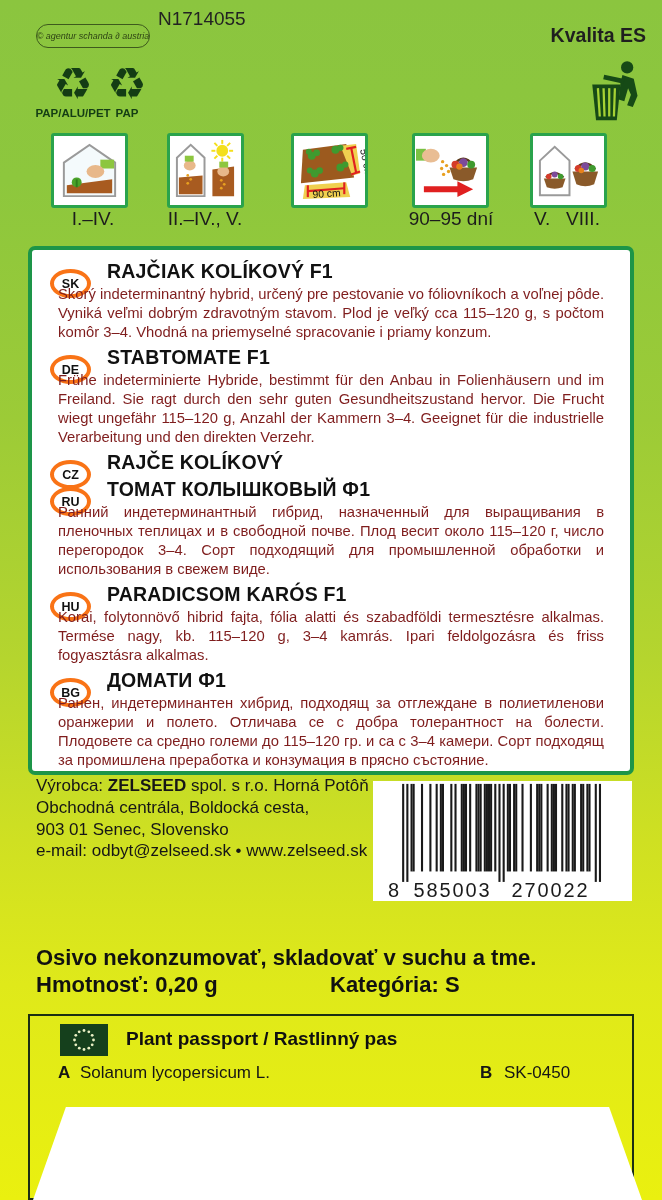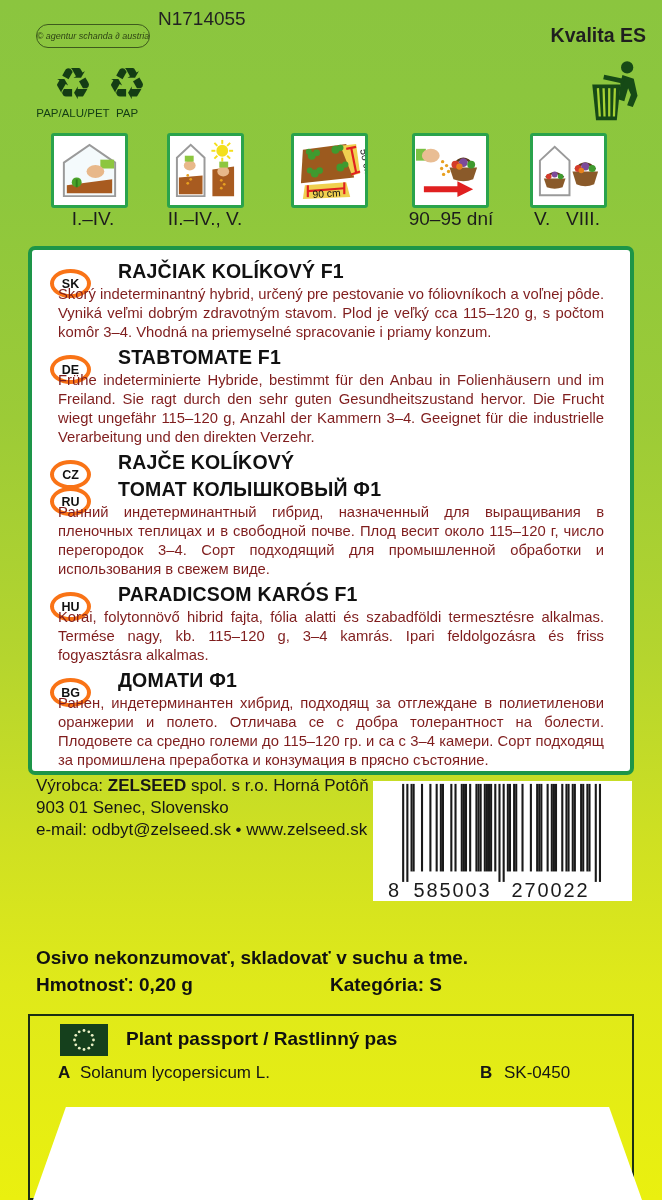--- a/index.html
+++ b/index.html
@@ -10,51 +10,51 @@
                    #b5d52e 55%,#cfe022 70%,#dfe91a 82%,#eaf00f 100%);}
   
   .logo-pill{position:absolute;left:36px;top:24px;width:112px;height:22px;
              border:1.5px solid #3e5a1d;border-radius:12px;display:flex;align-items:center;
              justify-content:center;font-style:italic;font-size:9px;color:#2e4414;white-space:nowrap;}
   .batch{position:absolute;left:158px;top:8px;font-size:19px;color:#222;}
   .quality{position:absolute;right:16px;top:24px;font-size:19.5px;font-weight:bold;color:#1f1f1f;}
   
   .recycle{position:absolute;top:62px;text-align:center;color:#143d14;}
   .recycle .glyph{font-family:"DejaVu Sans",sans-serif;font-size:44px;line-height:44px;display:block;}
-  .recycle .rlabel{font-size:11.5px;font-weight:normal;display:block;margin-top:1px;}
+  .recycle .rlabel{font-size:11.5px;font-weight:bold;display:block;margin-top:1px;}
   .rec1{left:28px;width:90px;}
   .rec2{left:105px;width:44px;}
   .trash{position:absolute;right:20px;top:58px;width:58px;height:66px;}
   
   .picto{position:absolute;top:133px;width:77px;height:75px;background:#fff;
          border:3px solid #2aa34c;border-radius:3px;box-sizing:border-box;}
   .p1{left:51px}.p2{left:167px}.p3{left:291px}.p4{left:412px}.p5{left:530px}
   .picto svg{width:100%;height:100%;display:block;}
   .picto-label{position:absolute;top:208px;transform:translateX(-50%);
                font-size:19px;color:#1c1c1c;white-space:nowrap;}
   .pl1{left:93px}.pl2{left:205px}.pl4{left:451px}.pl5{left:567px}
   
   .desc-box{position:absolute;left:28px;top:246px;width:606px;height:529px;box-sizing:border-box;
             background:#fff;border:4px solid #1d9548;border-radius:7px;
             padding:6px 18px 4px 18px;overflow:hidden;}
   .lang-head{display:flex;align-items:center;gap:11px;height:24px;margin:3px 0 2px;}
   .badge{flex:0 0 auto;width:33px;height:21px;border:4px solid #f97316;border-radius:50%;
          display:flex;align-items:center;justify-content:center;
          font-size:12.5px;font-weight:bold;color:#111;margin-top:25px;}
-  .lang-title{margin:16px;font-size:19.5px;font-weight:bold;color:#111;letter-spacing:.2px;white-space:nowrap;}
+  .lang-title{margin:5px;font-size:19.5px;font-weight:bold;color:#111;letter-spacing:.2px;white-space:nowrap;}
   .lang-text{margin:0 8px 2px;font-size:14.8px;line-height:19px;text-align:justify;color:#7f1d1d;}
   
   .producer{position:absolute;left:36px;top:775px;width:335px;font-size:17px;line-height:21.8px;color:#161616;}
   .producer b{font-weight:bold;}
   
   .barcode-label{position:absolute;left:373px;top:781px;width:259px;height:120px;background:#fff;
                  display:flex;align-items:center;justify-content:center;}
   
   .importer{position:absolute;left:36px;top:896px;width:560px;font-size:16.5px;line-height:22px;color:#161616;}
-  .storage{position:absolute;left:36px;top:944px;width:590px;font-size:19px;font-weight:bold;
+  .storage{position:absolute;left:36px;top:944px;width:590px;font-size:22px;font-weight:bold;
            line-height:27px;color:#111;}
   .category{position:absolute;left:294px;top:27px;}
   .storage-inner{position:relative;}
   
   .passport{position:absolute;left:28px;top:1014px;width:606px;height:186px;box-sizing:border-box;
             border:2px solid #1b2e12;}
   .pp-flag{position:absolute;left:30px;top:8px;width:48px;height:32px;}
   .pp-title{position:absolute;left:96px;top:12px;font-size:19px;font-weight:bold;color:#101010;}
   .pp-row{position:absolute;left:0;top:47px;width:100%;font-size:17px;color:#151515;}
   .pp-a-label{position:absolute;left:28px;font-weight:bold;}
@@ -246,20 +246,21 @@
       <div class="lang-head">
         <span class="badge">BG</span>
         <h2 class="lang-title">ДОМАТИ Ф1</h2>
       </div>
       <p class="lang-text">Ранен, индетерминантен хибрид, подходящ за отглеждане в полиетиленови оранжерии и полето. Отличава се с добра толерантност на болести. Плодовете са средно големи до 115–120 гр. и са с 3–4 камери. Сорт подходящ за промишлена преработка и конзумация в прясно състояние.</p>
     </section>
   </div>
 
   <div class="producer">
     <div><span>Výrobca: </span><b>ZELSEED</b><span> spol. s r.o. Horná Potôň</span></div>
+    <div>Obchodná centrála, Boldocká cesta,</div>
     <div>903 01 Senec, Slovensko</div>
     <div>e-mail: odbyt@zelseed.sk • www.zelseed.sk</div>
   </div>
 
   <div class="barcode-label">
     <svg id="barcode-svg" width="240" height="118" viewBox="0 0 240 124">
       <g id="bars" fill="#1a1a1a">
           <rect x="14.00" y="2" width="2.20" height="103"></rect>
           <rect x="18.40" y="2" width="2.20" height="103"></rect>
           <rect x="22.80" y="2" width="2.20" height="92"></rect>

